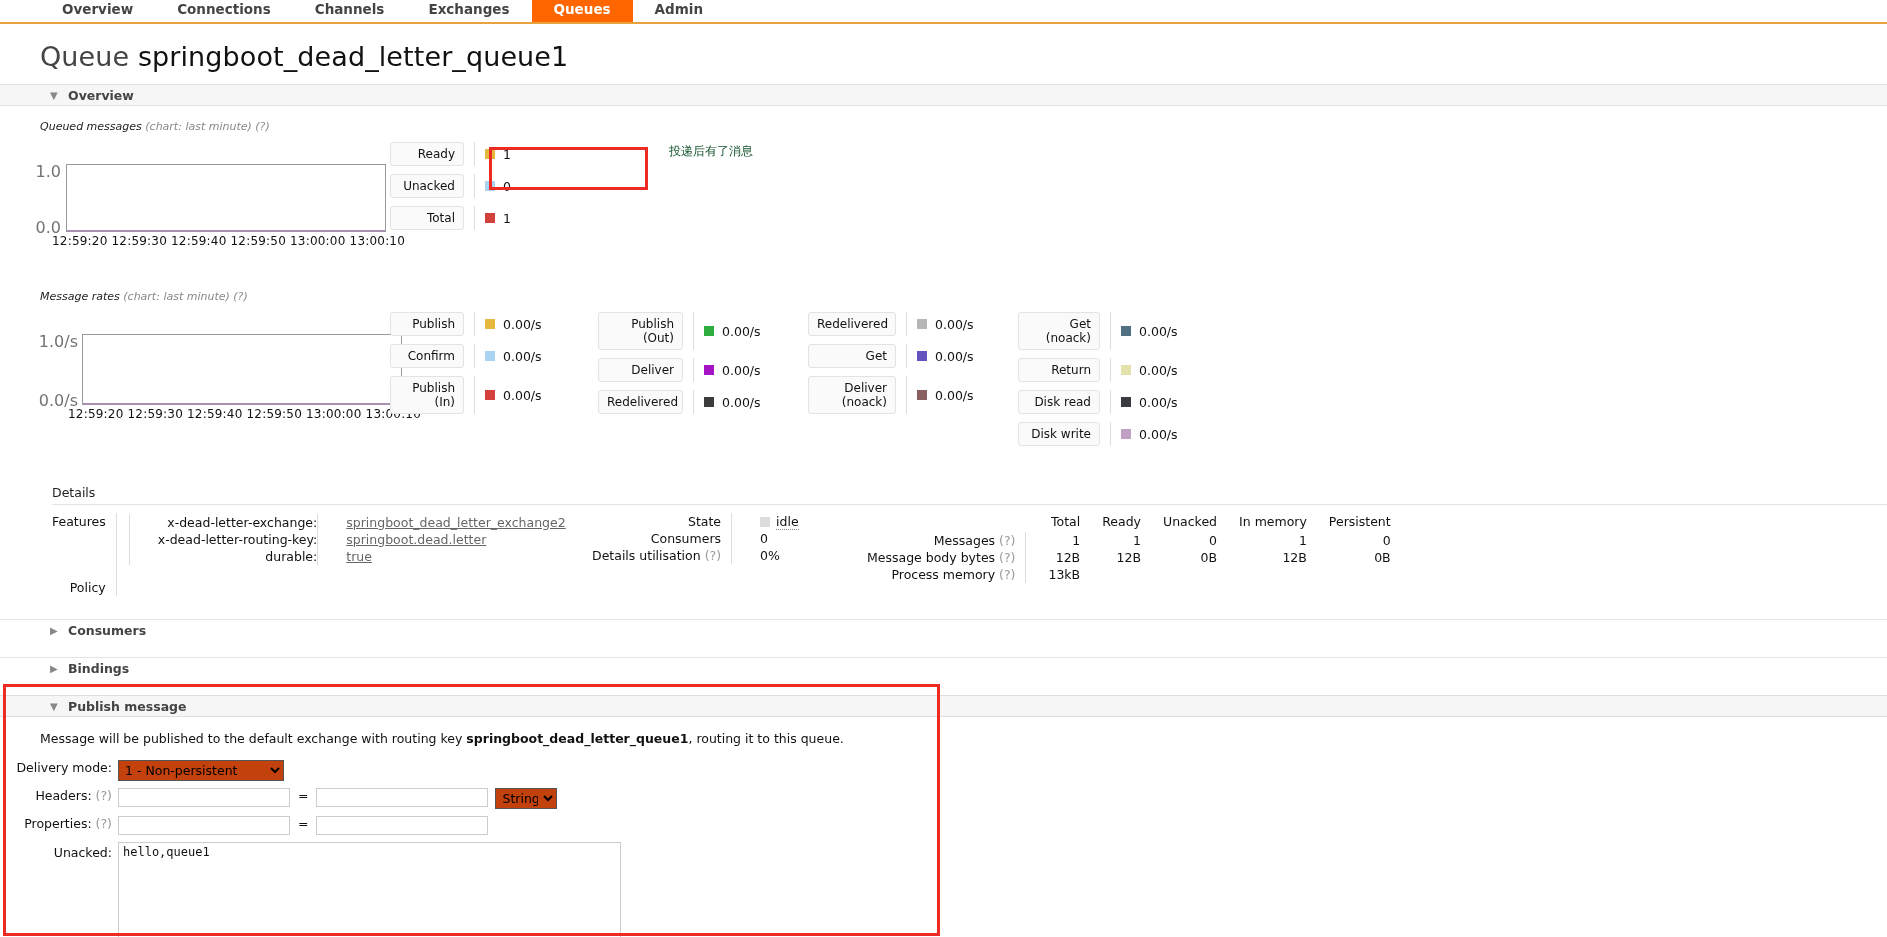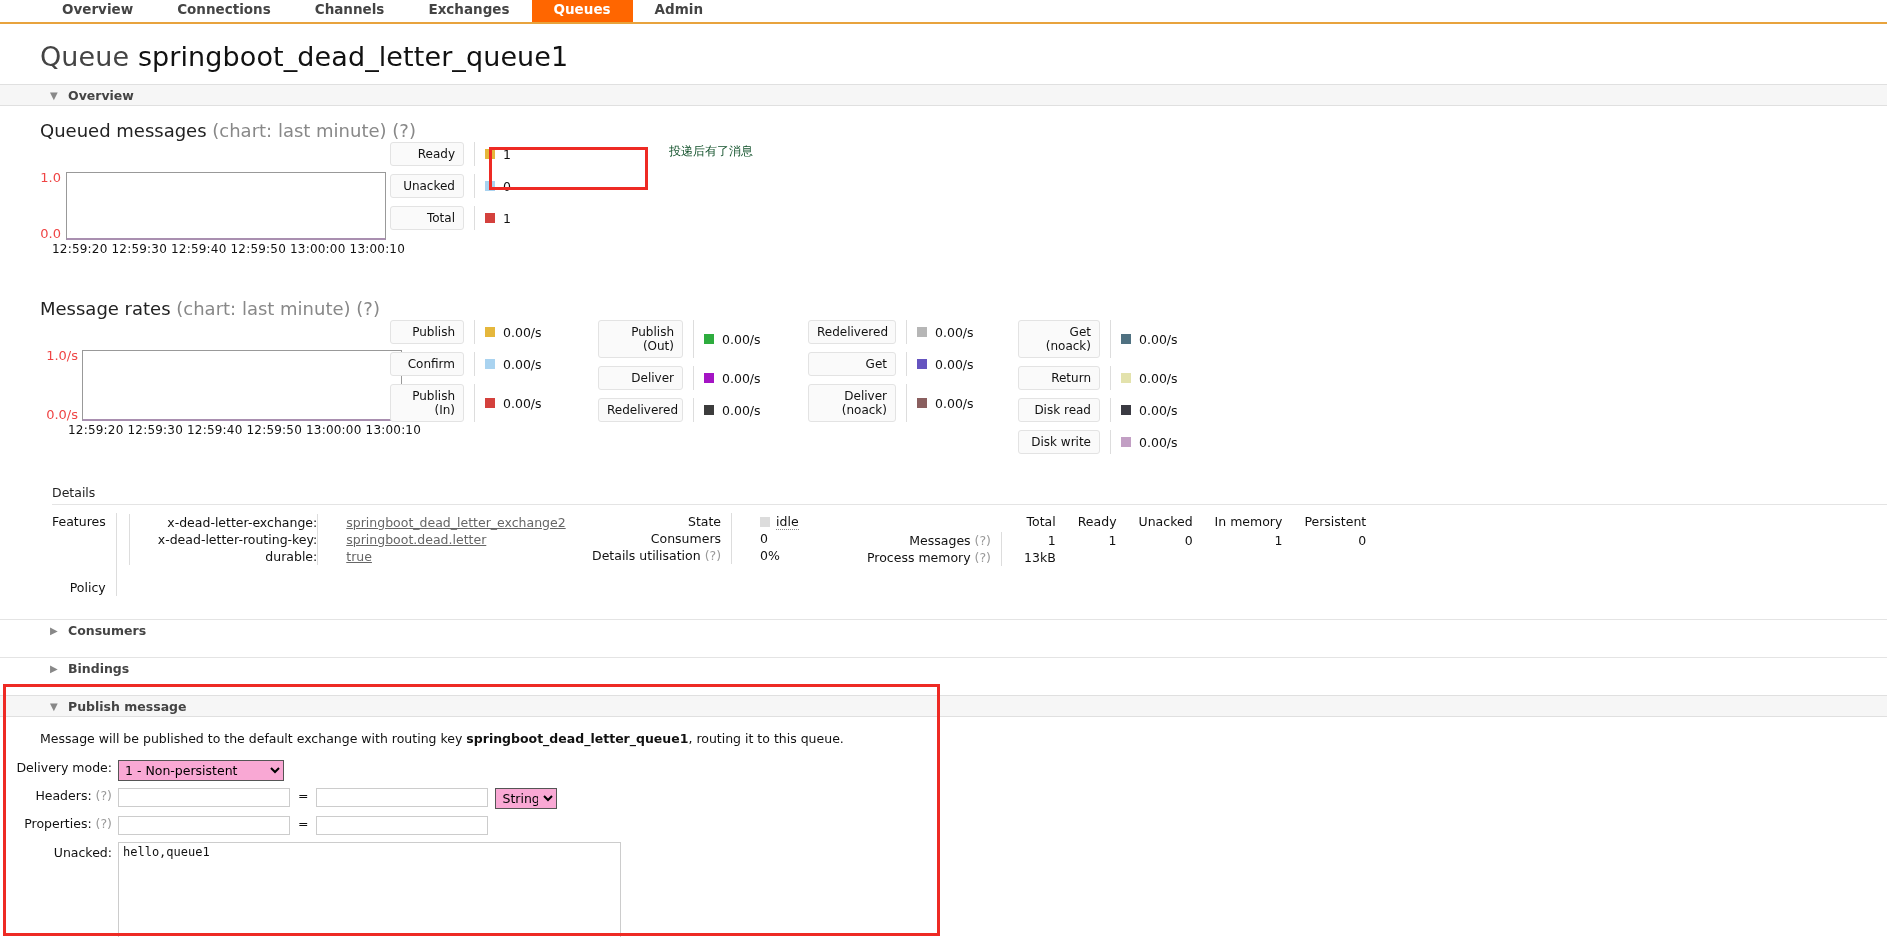--- a/index.html
+++ b/index.html
@@ -75,31 +75,32 @@
     left: 50px;
     top: 0;
     color: #888;
     font-size: 10px;
   }
   .section-bar .lbl { margin-left: 20px; }
 
   
   .chart-block { position: relative; margin-left: 40px; }
   .chart-caption {
-    font-size: 18px; color: #222;
+    font-size: 11px; color: #222;
     margin-bottom: 6px;
+    font-style: italic;
   }
   .chart-caption .muted { color: #888; }
   .chart-caption .q { color: #888; }
 
   .chartwrap { position: relative; }
   .axis-label {
     position: absolute;
-    font-size: 13px;
-    color: #ef4444;
+    font-size: 16px;
+    color: #737373;
     text-align: right;
   }
   .plotbox {
     position: absolute;
     border: 1px solid #999;
     border-bottom: 2px solid #a98fb0;
     background: #fff;
   }
   .xticks {
     position: absolute;
@@ -190,21 +191,21 @@
     border: 1px solid #ccc;
     background: #fff;
     font-family: "DejaVu Sans", "Liberation Sans", sans-serif;
     font-size: 12px;
     padding: 0 3px;
   }
   select.sel {
     font-family: "DejaVu Sans", "Liberation Sans", sans-serif;
     font-size: 12.5px;
     border: 1px solid #555;
-    background: #f9a8d4;
+    background: #c2410c;
     height: 21px;
     padding: 1px 2px;
   }
   textarea.pay {
     border: 1px solid #ccc;
     font-family: "DejaVu Sans Mono", "Liberation Mono", monospace;
     font-size: 12px;
     padding: 2px 4px;
     resize: none;
     outline: none;
@@ -501,20 +502,31 @@
             <span class="q">(?)</span>
           </th>
           <td class="num" style="border-left:1px solid #ddd; padding-left:22px;">1</td>
           <td class="num">1</td>
           <td class="num">0</td>
           <td class="num">1</td>
           <td class="num">0</td>
         </tr>
         <tr>
           <th>
+            <span>Message body bytes</span>
+            <span class="q">(?)</span>
+          </th>
+          <td class="num" style="border-left:1px solid #ddd; padding-left:22px;">12B</td>
+          <td class="num">12B</td>
+          <td class="num">0B</td>
+          <td class="num">12B</td>
+          <td class="num">0B</td>
+        </tr>
+        <tr>
+          <th>
             <span>Process memory</span>
             <span class="q">(?)</span>
           </th>
           <td class="num" style="border-left:1px solid #ddd; padding-left:22px;">13kB</td>
           <td colspan="4" style="border:none;"></td>
         </tr>
       </tbody>
         </table>
     </div>
   </div>

